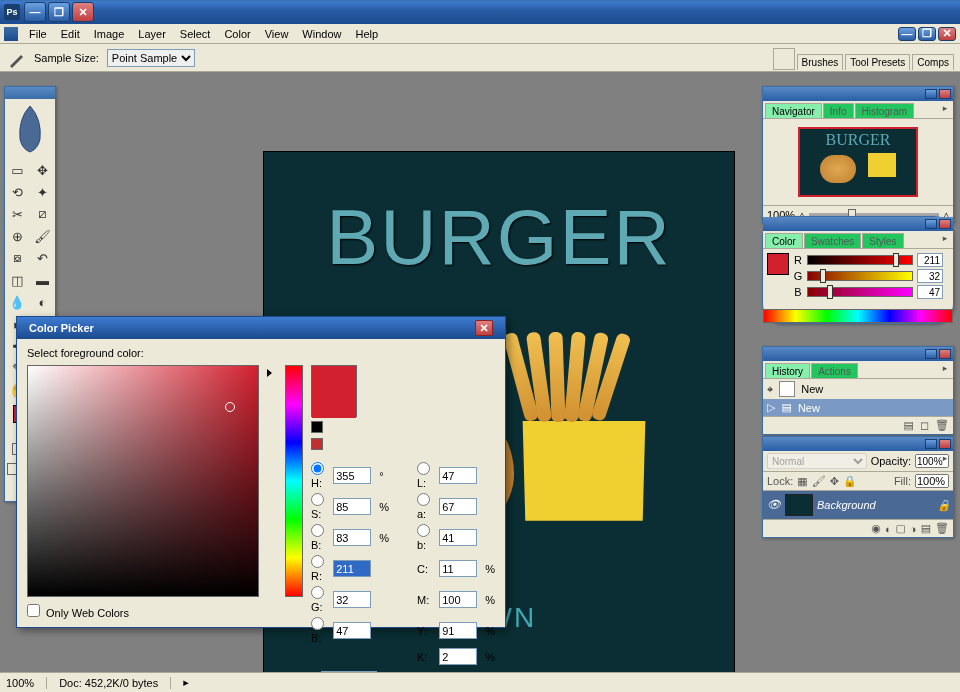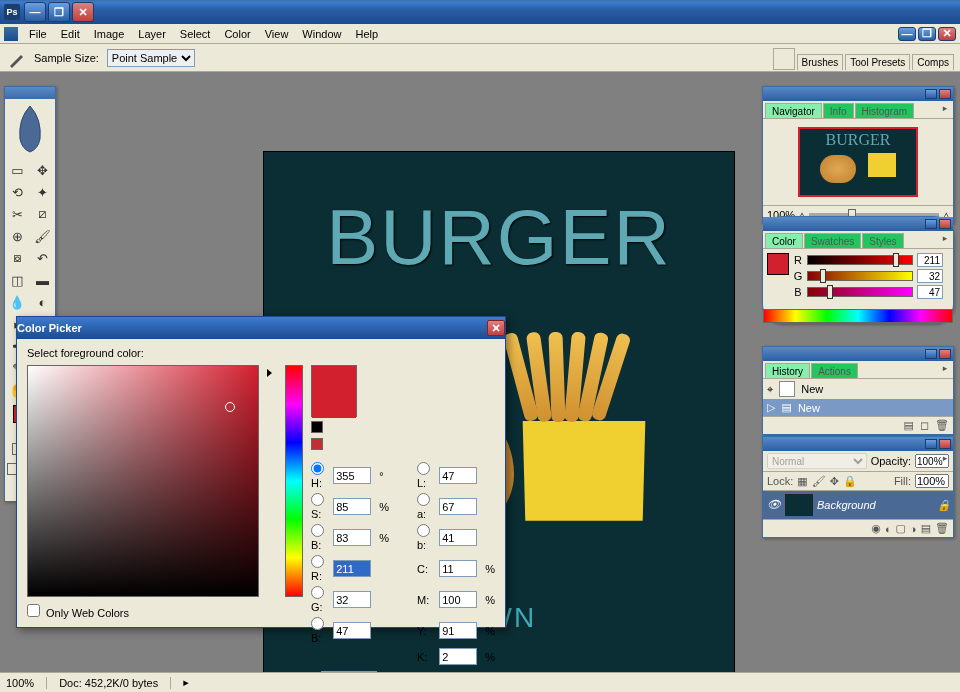--- a/index.html
+++ b/index.html
@@ -95,21 +95,21 @@
 #pal-layers .opts input { width:34px; font-size:10px; height:14px;}
 #pal-layers .lock-row { display:flex; align-items:center; gap:4px; padding:2px 4px; border-bottom:1px solid #aca899; font-size:10px; color:#555;}
 #pal-layers .layer { display:flex; align-items:center; background:#4a6a95; color:#fff; font-style:italic; padding:3px 4px; gap:4px;}
 #pal-layers .eye { width:14px; height:14px;}
 #pal-layers .thumb { width:28px; height:22px; background:#0a2e33; border:1px solid #222;}
 #pal-layers .lock { margin-left:auto; width:12px; height:12px;}
 #pal-layers .footer { height:18px; border-top:1px solid #aca899; display:flex; justify-content:flex-end; align-items:center; gap:4px; padding:0 4px; font-size:11px; color:#555;}
 
 
 .picker { position:absolute; left:16px; top:316px; width:490px; height:312px; background:#ece9d8; border:1px solid #1b4a8f; box-shadow:3px 3px 8px rgba(0,0,0,.4);}
-.picker .tb { height:22px; background:linear-gradient(#3e7bd0,#1b4a8f); color:#fff; font-weight:bold; display:flex; align-items:center; padding:0 0;}
+.picker .tb { height:22px; background:linear-gradient(#3e7bd0,#1b4a8f); color:#fff; font-weight:bold; display:flex; align-items:center; padding:0 12px;}
 .picker .tb .t { flex:1;}
 .picker .tb .xbtn { width:18px; height:16px; background:linear-gradient(#e08080,#c04040); border:1px solid #8a2020; color:#fff; display:flex; align-items:center; justify-content:center; cursor:pointer; border-radius:2px;}
 .picker .body { padding:8px 10px;}
 .picker .label { margin-bottom:6px;}
 .picker .main-row { display:flex; gap:8px;}
 .picker .field { width:232px; height:232px; position:relative; background:linear-gradient(to top,#000,transparent),linear-gradient(to right,#fff,#d3202f); border:1px solid #666;}
 .picker .field .curs { position:absolute; left:197px; top:36px; width:10px; height:10px; border:1px solid #fff; border-radius:50%;}
 .picker .ring { width:10px; height:232px; display:flex; flex-direction:column; justify-content:flex-start; padding-top:4px;}
 .picker .ring .tri { width:0; height:0; border-top:4px solid transparent; border-bottom:4px solid transparent; border-left:5px solid #000;}
 .picker .hue { width:18px; height:232px; background:linear-gradient(to bottom,#f00,#f0f,#00f,#0ff,#0f0,#ff0,#f00); border:1px solid #666;}

